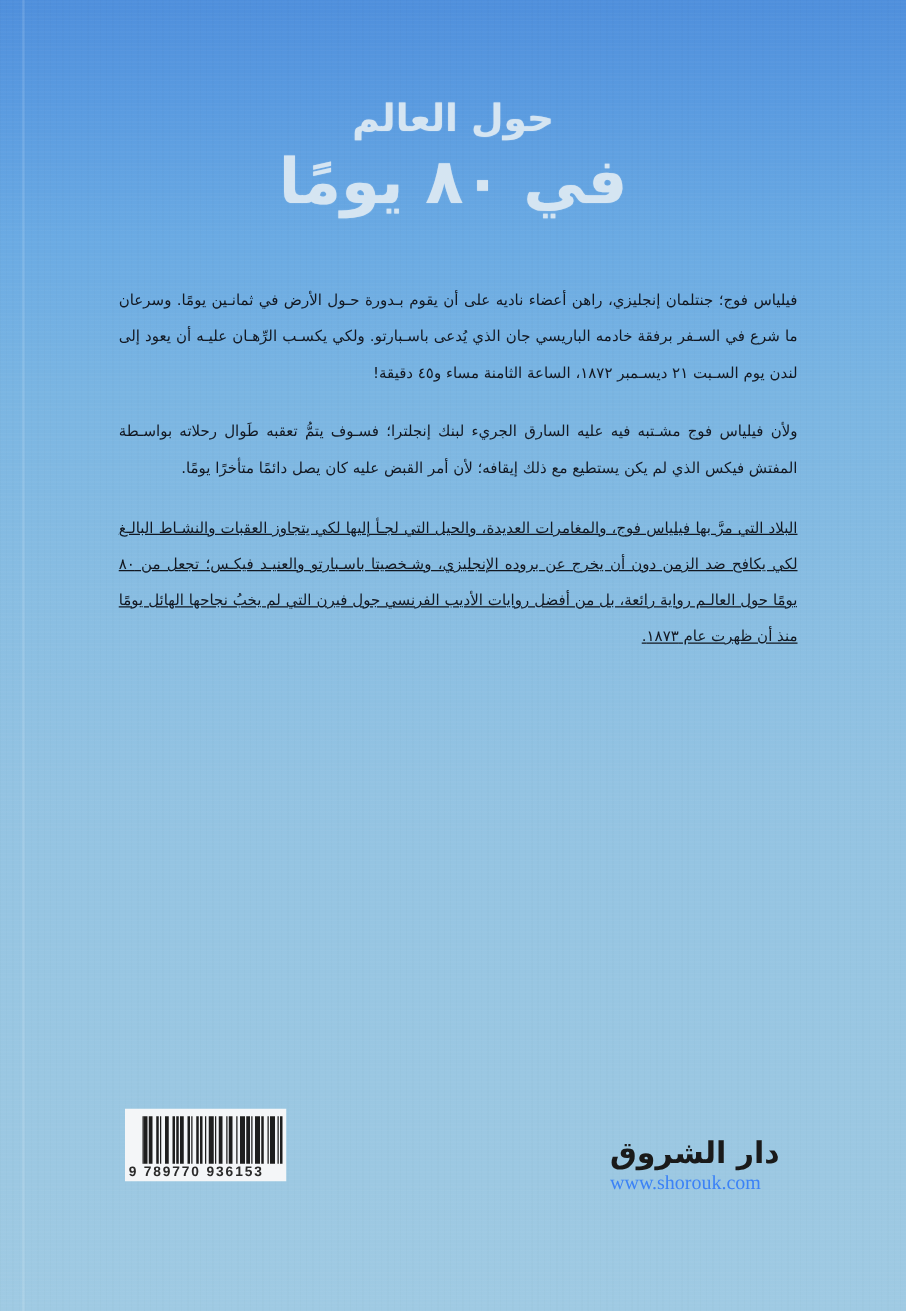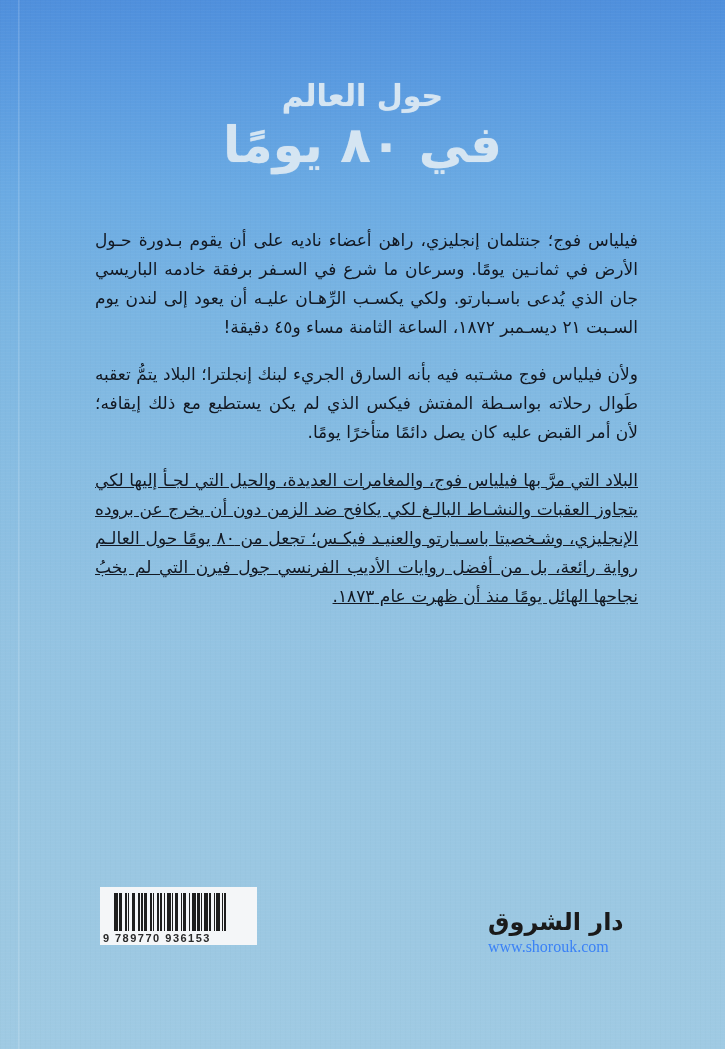--- a/index.html
+++ b/index.html
@@ -65,38 +65,38 @@
     .blurb {
       position: absolute;
       left: 95px;
       width: 543px;
       top: 226px;
       direction: rtl;
       text-align: justify;
       text-align-last: right;
       color: #121822;
       font-family: "DejaVu Sans", sans-serif;
-      font-size: 17px;
+      font-size: 12px;
       line-height: 29px;
     }
     .blurb p {
       margin: 0;
     }
     .blurb p.para-2 {
       margin-top: 18px;
     }
     .blurb p.para-3 {
       margin-top: 19px;
       text-decoration: underline;
     }
     .barcode-box {
       position: absolute;
       left: 100px;
       top: 887px;
-      width: 157px;
+      width: 129px;
       height: 58px;
       background: #f4f6f8;
       box-sizing: border-box;
       padding: 3px 6px 0 6px;
     }
     .barcode-bars {
       position: absolute;
       left: 14px;
       top: 6px;
       width: 112px;
@@ -154,21 +154,21 @@
 <body>
 
 <div class="texture"></div>
 <div class="spine-fold"></div>
 
 <div class="title title-line-1">حول العالم</div>
 <div class="title title-line-2">في ٨٠ يومًا</div>
 
 <div class="blurb">
   <p class="para-1">فيلياس فوج؛ جنتلمان إنجليزي، راهن أعضاء ناديه على أن يقوم بـدورة حـول الأرض في ثمانـين يومًا. وسرعان ما شرع في السـفر برفقة خادمه الباريسي جان الذي يُدعى باسـبارتو. ولكي يكسـب الرِّهـان عليـه أن يعود إلى لندن يوم السـبت ٢١ ديسـمبر ١٨٧٢، الساعة الثامنة مساء و٤٥ دقيقة!</p>
-  <p class="para-2">ولأن فيلياس فوج مشـتبه فيه بأنه السارق الجريء لبنك إنجلترا؛ البلاد يتمُّ تعقبه طَوال رحلاته بواسـطة المفتش فيكس الذي لم يكن يستطيع مع ذلك إيقافه؛ لأن أمر القبض عليه كان يصل دائمًا متأخرًا يومًا.</p>
+  <p class="para-2">ولأن فيلياس فوج مشـتبه فيه عليه السارق الجريء لبنك إنجلترا؛ فسـوف يتمُّ تعقبه طَوال رحلاته بواسـطة المفتش فيكس الذي لم يكن يستطيع مع ذلك إيقافه؛ لأن أمر القبض عليه كان يصل دائمًا متأخرًا يومًا.</p>
   <p class="para-3">البلاد التي مرَّ بها فيلياس فوج، والمغامرات العديدة، والحيل التي لجـأ إليها لكي يتجاوز العقبات والنشـاط البالـغ لكي يكافح ضد الزمن دون أن يخرج عن بروده الإنجليزي، وشـخصيتا باسـبارتو والعنيـد فيكـس؛ تجعل من ٨٠ يومًا حول العالـم رواية رائعة، بل من أفضل روايات الأديب الفرنسي جول فيرن التي لم يخبُ نجاحها الهائل يومًا منذ أن ظهرت عام ١٨٧٣.</p>
 </div>
 
 <div class="barcode-box">
   <div class="barcode-bars" id="barcode-bars">
       <span style="width: 1.19149px; background: rgb(30, 30, 30);"></span>
       <span style="width: 1.19149px; background: rgb(30, 30, 30);"></span>
       <span style="width: 1.19149px; background: rgb(30, 30, 30);"></span>
       <span style="width: 1.19149px; background: transparent;"></span>
       <span style="width: 3.57447px; background: rgb(30, 30, 30);"></span>

